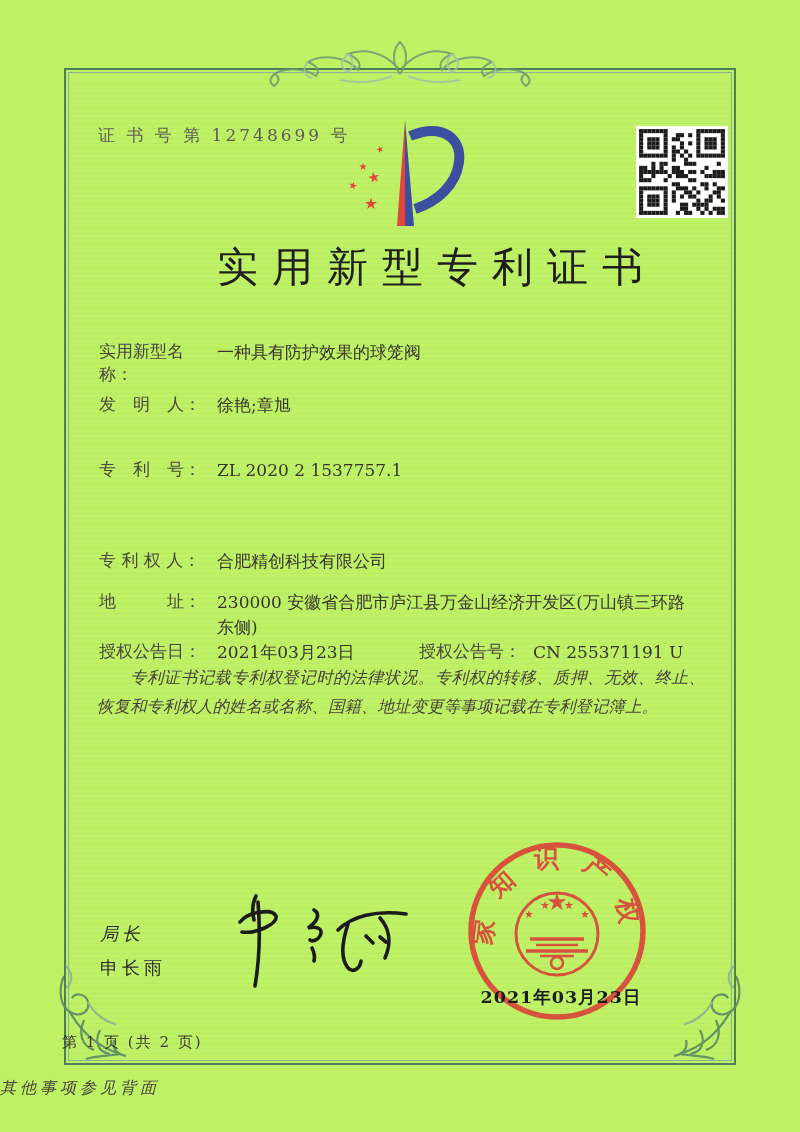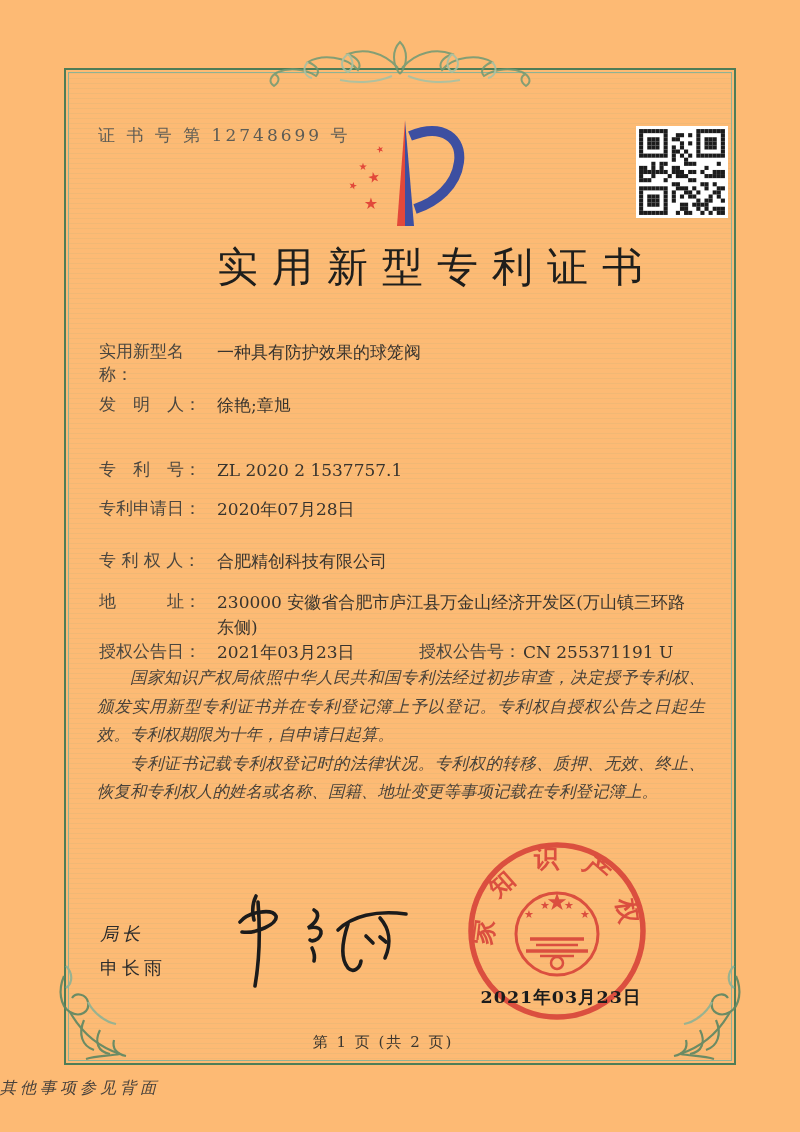--- a/index.html
+++ b/index.html
@@ -1,17 +1,17 @@
 <!DOCTYPE html>
 <html><head>
 <meta charset="utf-8">
 <style>
   html,body{margin:0;padding:0;}
   body{width:800px;height:1132px;font-family:"DejaVu Serif","Liberation Serif",serif;}
-  .page{position:relative;width:800px;height:1132px;background:#fdba74;overflow:hidden;}
+  .page{position:relative;width:800px;height:1132px;background:#bef264;overflow:hidden;}
 
   
   .frame{position:absolute;left:64px;top:68px;width:668px;height:993px;border:2.5px solid #4e7d57;}
   .frame-inner{position:absolute;inset:2px;border:1px solid #8fb294;
      background:repeating-linear-gradient(to bottom, rgba(130,168,126,0.10) 0 1px, transparent 1px 5px);}
 
   .ornament{position:absolute;pointer-events:none;}
   #top-flourish{left:256px;top:36px;width:288px;height:60px;}
   #corner-left{left:54px;top:962px;width:100px;height:100px;}
   #corner-right{left:646px;top:962px;width:100px;height:100px;transform:scaleX(-1);}
@@ -22,37 +22,37 @@
   #qr{position:absolute;left:636px;top:126px;width:92px;height:92px;}
   #qr svg{width:100%;height:100%;display:block;}
 
   .title{position:absolute;left:65px;top:240px;width:744px;text-align:center;
      font-size:41px;letter-spacing:14px;color:#1e1e1c;font-weight:500;}
 
   .field-row{position:absolute;left:99px;width:610px;font-size:17px;color:#3f3b35;}
   .f-label{display:inline-block;width:118px;color:#4a463f;vertical-align:top;}
   .f-value{display:inline-block;max-width:472px;vertical-align:top;line-height:25px;color:#38342e;}
   .f-pair2{position:absolute;left:320px;top:0;white-space:nowrap;}
-  .f-pair2 .f-label{width:auto;margin-right:2px;}
+  .f-pair2 .f-label{width:auto;margin-right:12px;}
 
   .body-text{position:absolute;left:97px;top:664px;width:608px;font-size:16.5px;
      line-height:28.5px;color:#48423a;text-align:justify;font-style:italic;}
   .body-text p{margin:0;text-indent:2em;}
 
   .official{position:absolute;left:100px;font-size:18px;color:#2c2c2c;
      font-family:"DejaVu Sans","Liberation Sans",sans-serif;letter-spacing:4px;}
   #official-title{top:922px;font-style:italic;}
   #official-name{top:956px;}
 
   #signature{position:absolute;left:222px;top:880px;width:205px;height:115px;}
   #seal{position:absolute;left:462px;top:836px;width:190px;height:190px;opacity:.93;}
   .seal-date{position:absolute;left:472px;top:985px;width:178px;text-align:center;
      font-size:17.5px;font-weight:600;color:#1c1c1c;letter-spacing:1px;}
 
-  .page-num{position:absolute;left:48px;top:1033px;width:670px;text-align:center;
+  .page-num{position:absolute;left:62px;top:1033px;width:670px;
      font-size:15px;color:#3a362f;letter-spacing:2px;}
   .back-note{position:absolute;left:0;top:1078px;width:800px;text-align:left;
      font-size:16px;font-style:italic;color:#49423c;letter-spacing:4px;}
 </style>
 </head>
 <body>
 
 <div class="page">
 
   <div class="frame">
@@ -333,38 +333,34 @@
 
   <div class="field-row" style="top:340px">
     <span class="f-label">实用新型名称：</span><span class="f-value">一种具有防护效果的球笼阀</span>
   </div>
   <div class="field-row" style="top:393px">
     <span class="f-label">发　明　人：</span><span class="f-value">徐艳;章旭</span>
   </div>
   <div class="field-row" style="top:458px">
     <span class="f-label">专　利　号：</span><span class="f-value">ZL 2020 2 1537757.1</span>
   </div>
-  <div class="field-row" style="top:497px">
-    <span class="f-label">专利申请日：</span><span class="f-value">2020年07月28日</span>
-  </div>
   <div class="field-row" style="top:549px">
     <span class="f-label">专 利 权 人：</span><span class="f-value">合肥精创科技有限公司</span>
   </div>
   <div class="field-row" style="top:590px">
     <span class="f-label">地　　　址：</span><span class="f-value">230000 安徽省合肥市庐江县万金山经济开发区(万山镇三环路东侧)</span>
   </div>
   <div class="field-row" style="top:640px">
     <span class="f-label">授权公告日：</span><span class="f-value">2021年03月23日</span>
     <span class="f-pair2">
       <span class="f-label">授权公告号：</span><span class="f-value">CN 255371191 U</span>
     </span>
   </div>
 
   <div class="body-text">
-    <p>国家知识产权局依照中华人民共和国专利法经过初步审查，决定授予专利权、颁发实用新型专利证书并在专利登记簿上予以登记。专利权自授权公告之日起生效。专利权期限为十年，自申请日起算。</p>
     <p>专利证书记载专利权登记时的法律状况。专利权的转移、质押、无效、终止、恢复和专利权人的姓名或名称、国籍、地址变更等事项记载在专利登记簿上。</p>
   </div>
 
   <div id="official-title" class="official">局长</div>
   <div id="official-name" class="official">申长雨</div>
 
   <svg id="signature" viewBox="0 0 205 115">
     <g fill="none" stroke="#1b1b1b" stroke-width="3.6" stroke-linecap="round">
       <path d="M34,16 C30,24 30,32 32,40"></path>
       <path d="M18,42 C26,32 50,28 54,36 C56,44 34,54 20,52"></path>

